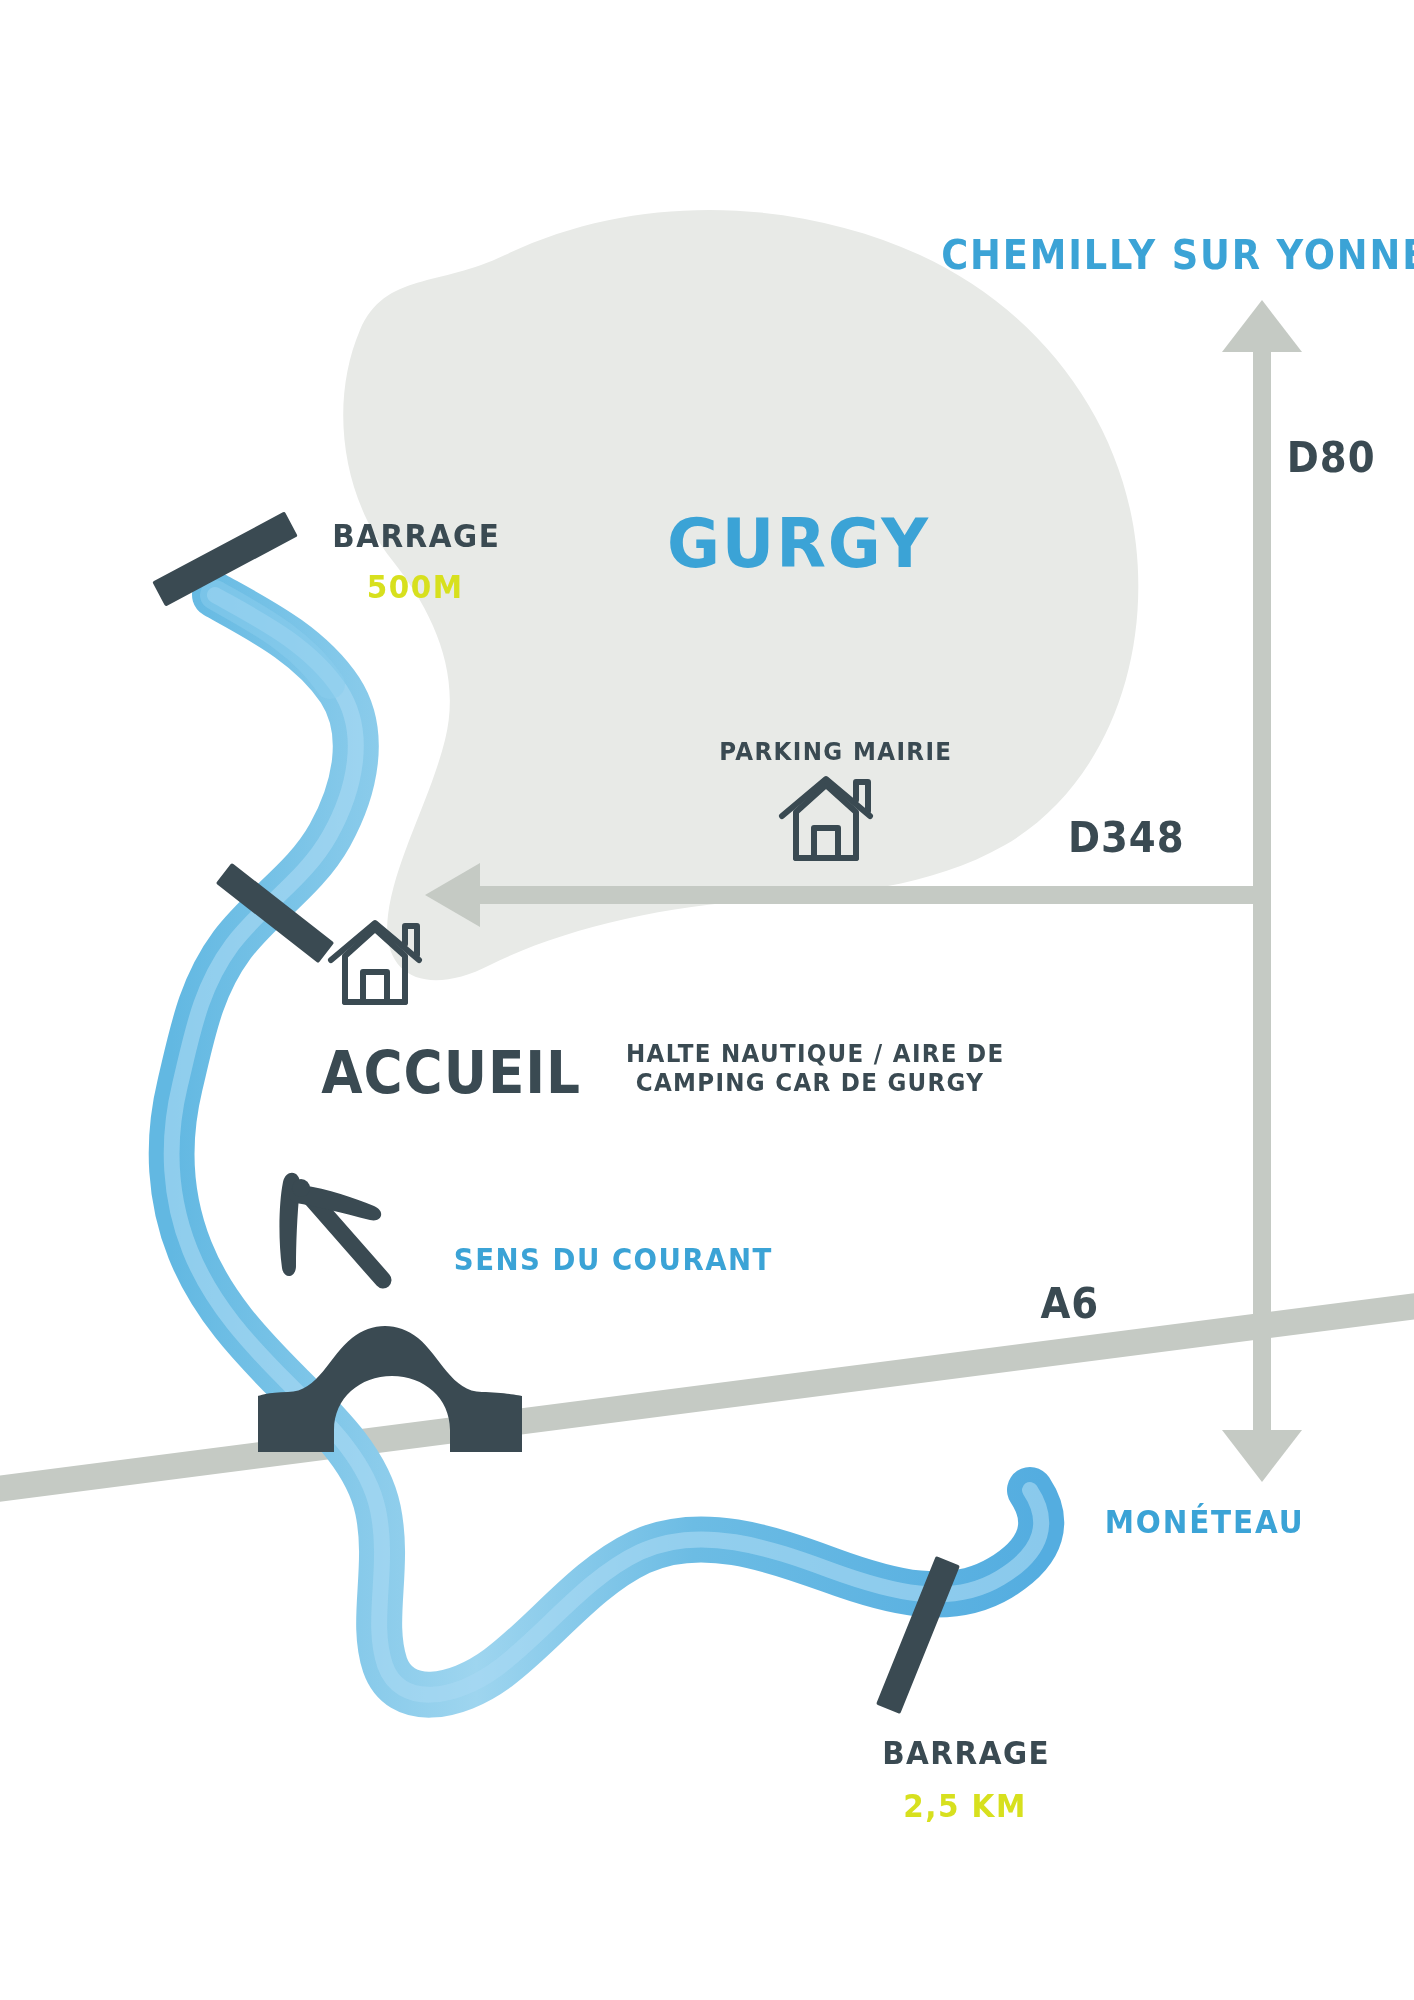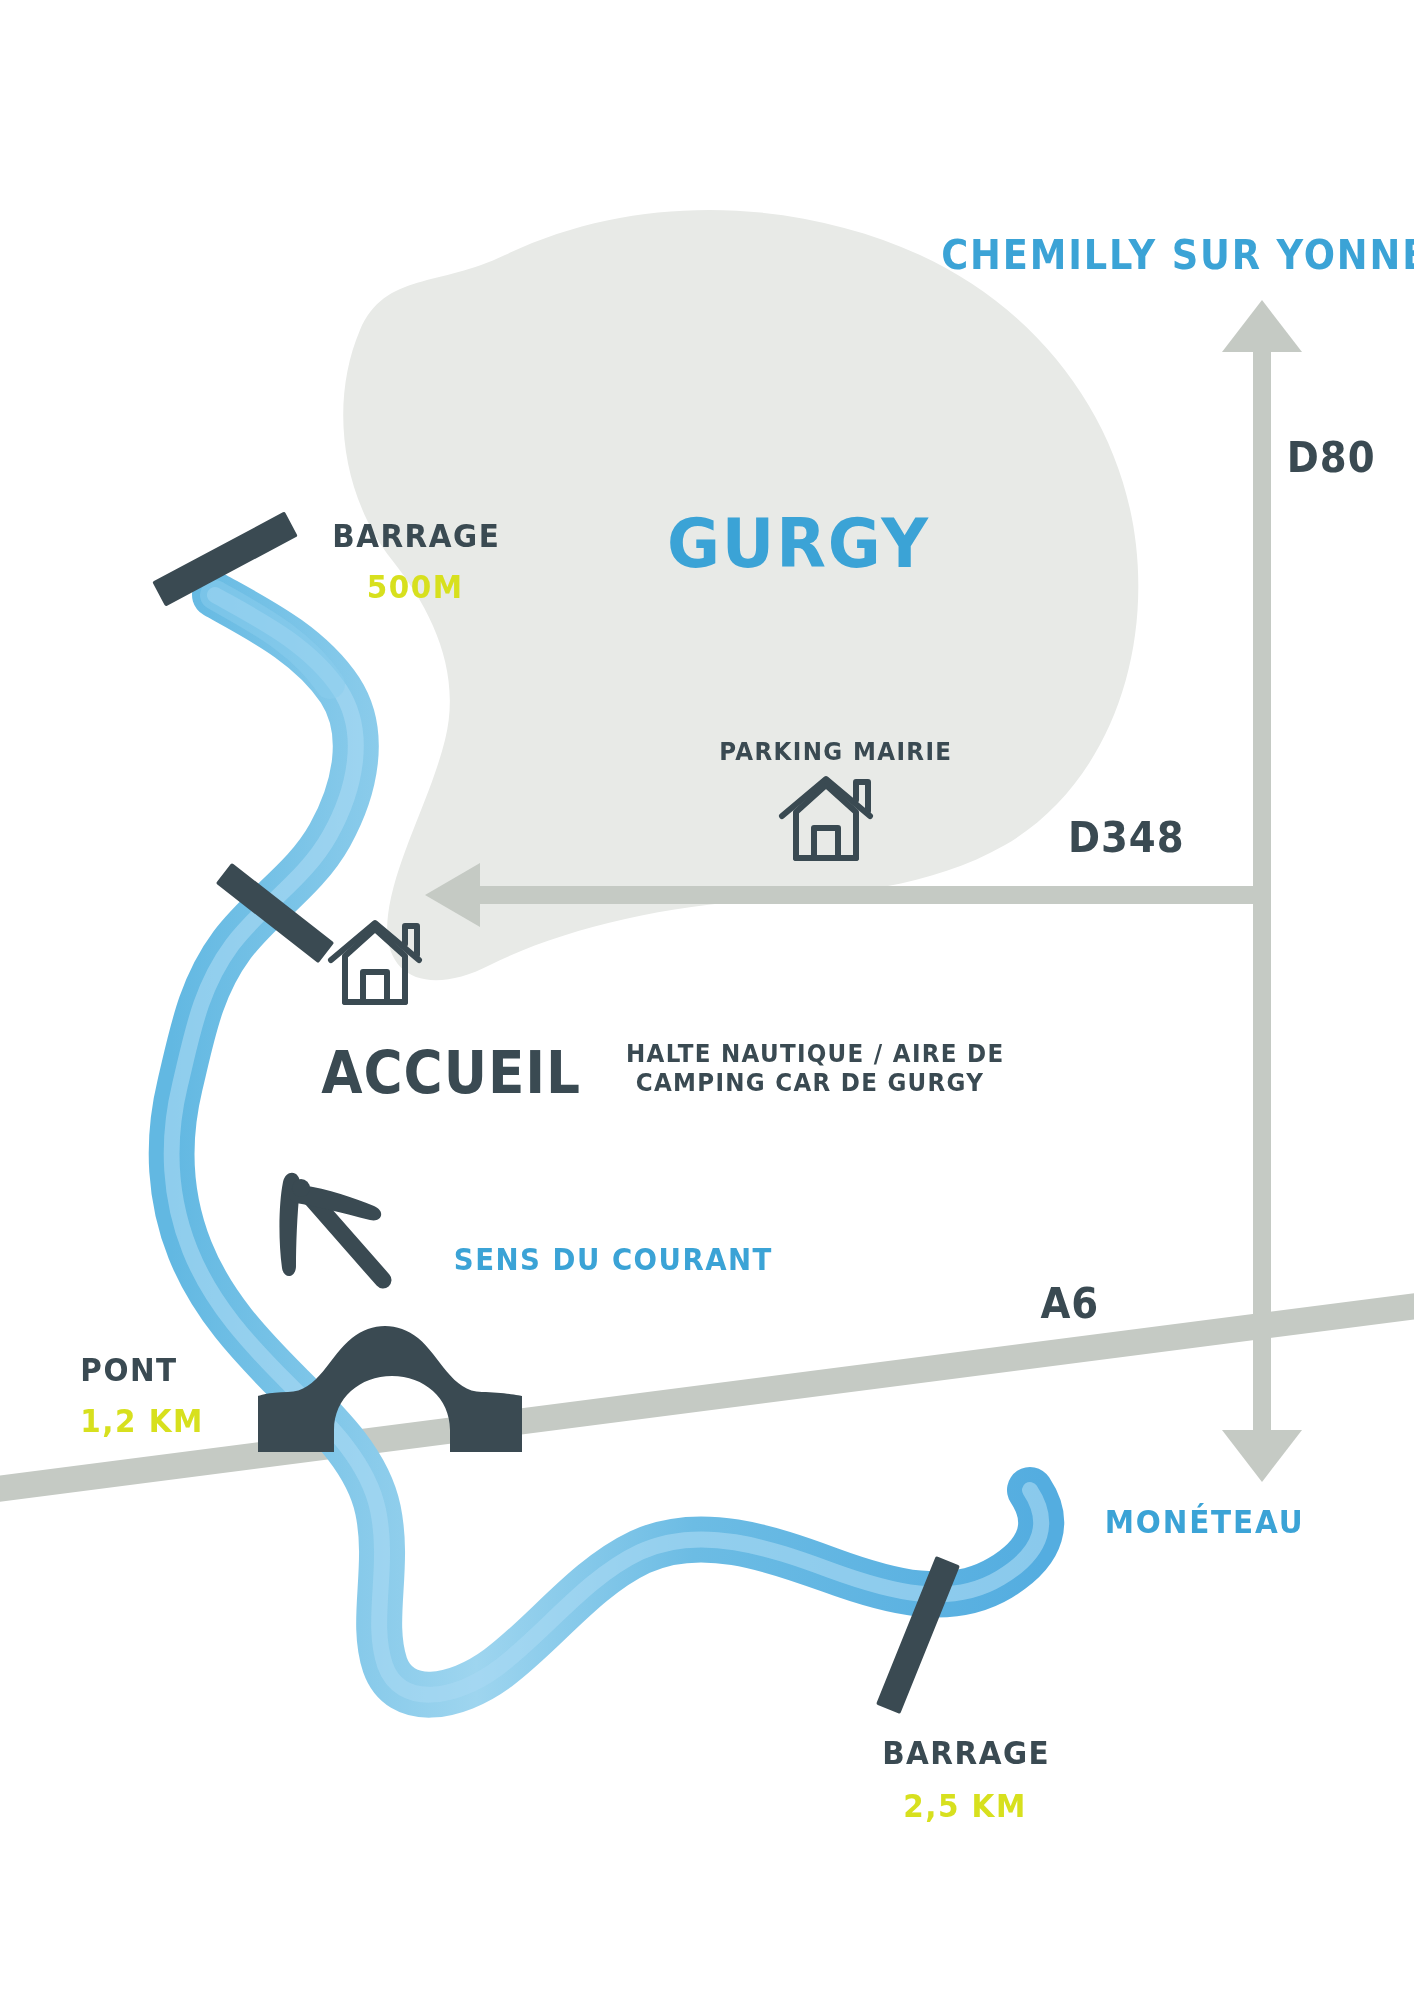--- a/index.html
+++ b/index.html
@@ -227,23 +227,19 @@
     <div>CAMPING CAR DE GURGY</div>
   </div>
 
   <div class="lbl blue" id="sens-label">SENS DU COURANT</div>
 
   <div class="grp" id="barrage-top-group">
     <div class="lbl dark t1" style="position:relative;left:0;top:0;">BARRAGE</div>
     <div class="lbl yellow t2" style="position:relative;left:0;top:0;">500M</div>
   </div>
 
-  <div class="grp" id="pont-group">
-    <div class="lbl dark t1" style="position:relative;left:0;top:0;">PONT</div>
-    <div class="lbl yellow t2" style="position:relative;left:0;top:0;">1,2 KM</div>
-  </div>
 
   <div class="grp" id="barrage-bottom-group">
     <div class="lbl dark t1" style="position:relative;left:0;top:0;">BARRAGE</div>
     <div class="lbl yellow t2" style="position:relative;left:0;top:0;">2,5 KM</div>
   </div>
 
 </div>
 
 </body></html>

